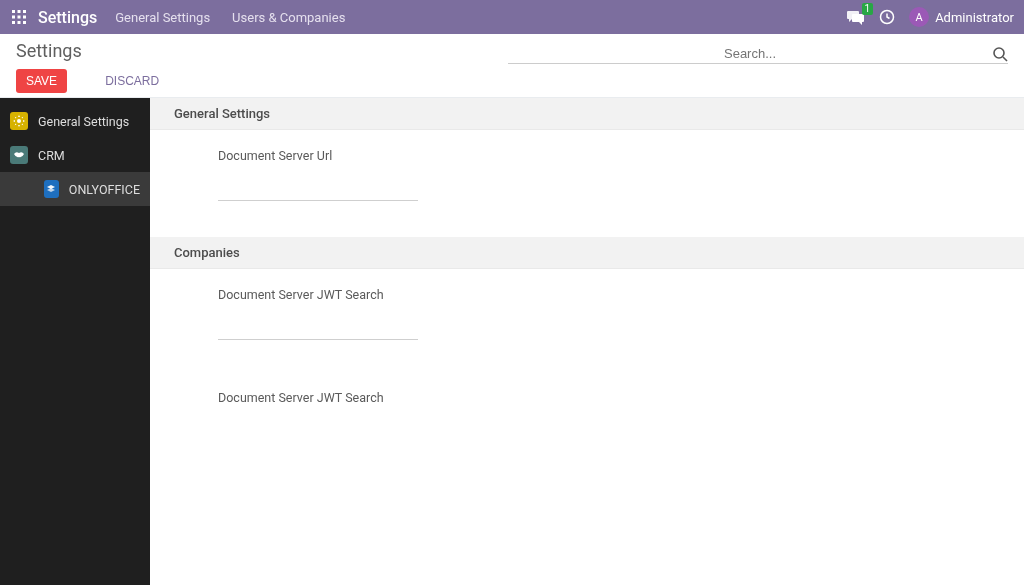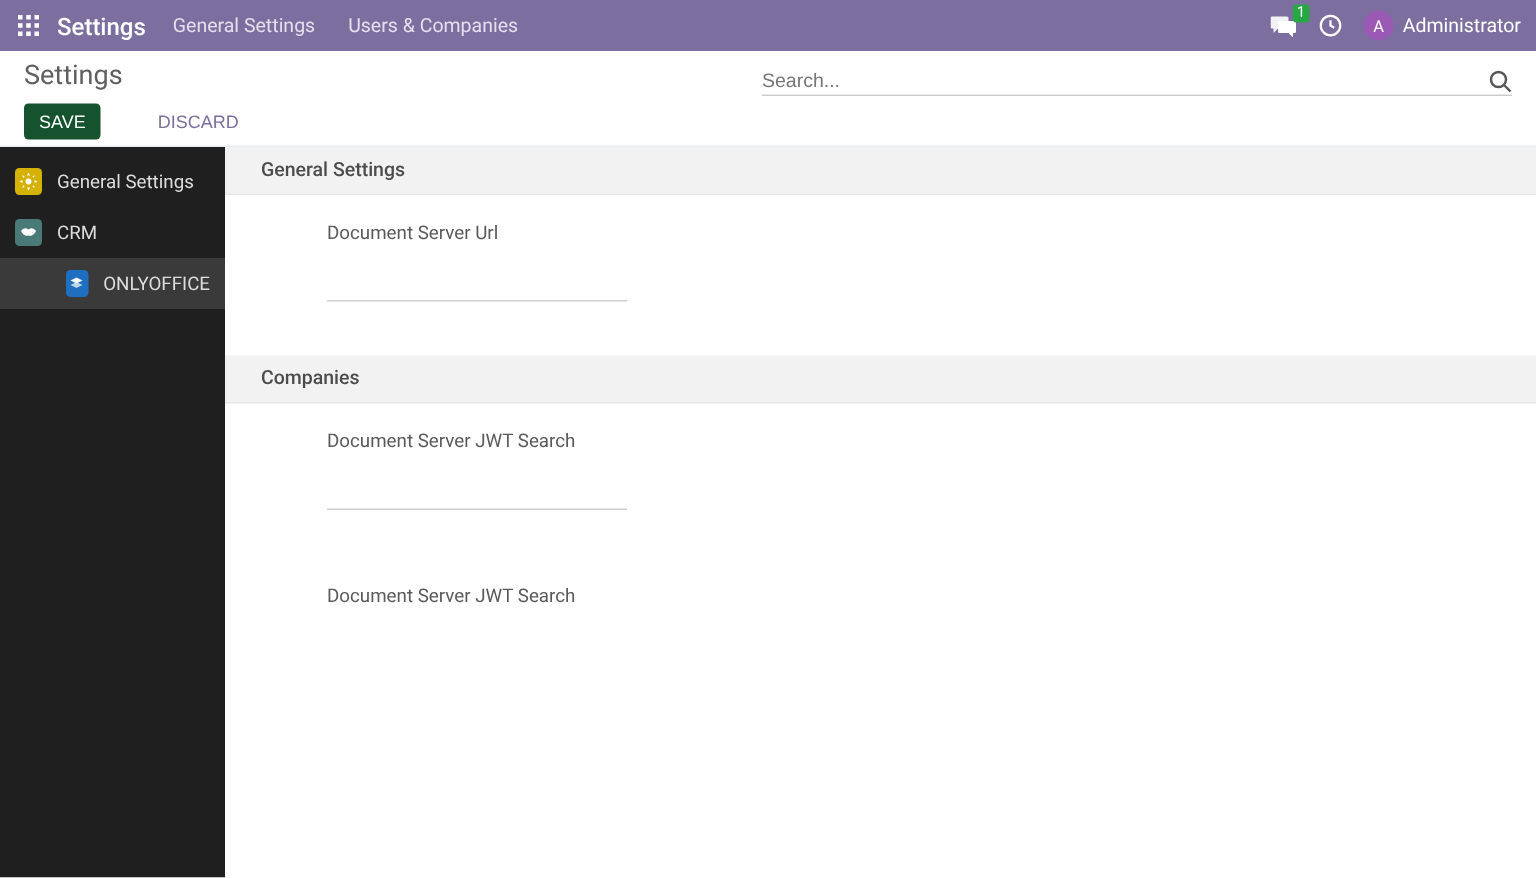--- a/index.html
+++ b/index.html
@@ -11,25 +11,25 @@
   .topbar .nav-link { font-size: 13px; color: #e5e0ee; margin-right: 22px; cursor: pointer; }
   .topbar .spacer { flex: 1; }
   .topbar .right-item { display: inline-flex; align-items: center; margin-left: 14px; cursor: pointer; color: #fff; font-size: 13px; position: relative; }
   .badge { position: absolute; top: -6px; right: -8px; background: #28a745; color: #fff; font-size: 10px; line-height: 12px; padding: 0 3px; border-radius: 2px; }
   .avatar { width: 20px; height: 20px; border-radius: 50%; background: #9b59b6; color: #fff; display: inline-flex; align-items: center; justify-content: center; font-size: 11px; margin-right: 6px; }
   
   .subheader { height: 64px; padding: 6px 16px 0 16px; border-bottom: 1px solid #e9ecef; display: flex; }
   .subheader-left { flex: 0 0 50%; }
   .page-title { font-size: 18px; color: #5f5f5f; font-weight: 400; margin-bottom: 8px; }
   .btn-row { display: flex; align-items: center; gap: 8px; }
-  .btn-primary { background: #14532d; color: #fff; border: none; padding: 5px 10px; font-size: 12px; border-radius: 3px; cursor: pointer; }
+  .btn-primary { background: #ef4444; color: #fff; border: none; padding: 5px 10px; font-size: 12px; border-radius: 3px; cursor: pointer; }
   .btn-link { background: transparent; border: none; color: #7c6e9e; font-size: 12px; cursor: pointer; padding: 5px 4px; margin-left: 26px; }
   .subheader-right { flex: 1; position: relative; }
   .search-box { position: absolute; right: 0; top: 4px; width: 500px; display: flex; align-items: center; border-bottom: 1px solid #ccc; }
-  .search-input { flex: 1; border: none; outline: none; font-size: 13px; padding: 2px 0; color: #14532d; background: transparent; }
+  .search-input { flex: 1; border: none; outline: none; font-size: 13px; padding: 2px 0; color: #14532d; background: transparent; text-align: center; }
   .search-icon { width: 16px; height: 16px; color: #6b6b6b; cursor: pointer; }
   
   .main { display: flex; height: calc(585px - 34px - 64px); }
   .sidebar { width: 150px; background: #1f1f1f; color: #ddd; padding-top: 6px; }
   .side-item { display: flex; align-items: center; padding: 8px 10px; font-size: 12.5px; cursor: pointer; }
   .side-item.active { background: #3a3a3a; padding-left: 44px; }
   .side-item .side-icon { width: 18px; height: 18px; margin-right: 10px; display: inline-flex; align-items: center; justify-content: center; border-radius: 3px; }
   .icon-general { background: #d6b200; }
   .icon-crm { background: #4a7a78; }
   .icon-onlyoffice { background: #1e6fbf; }

